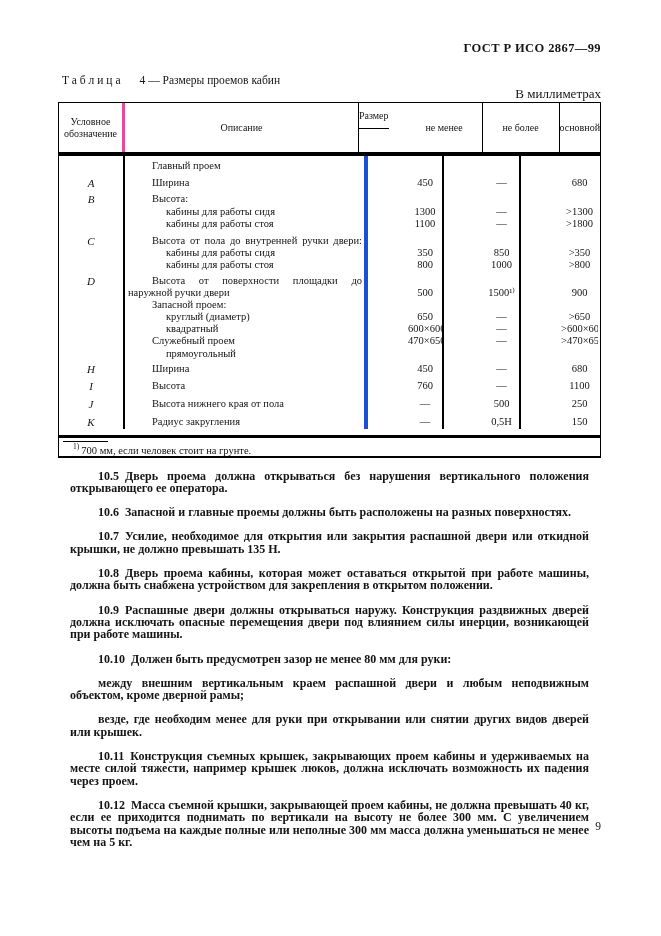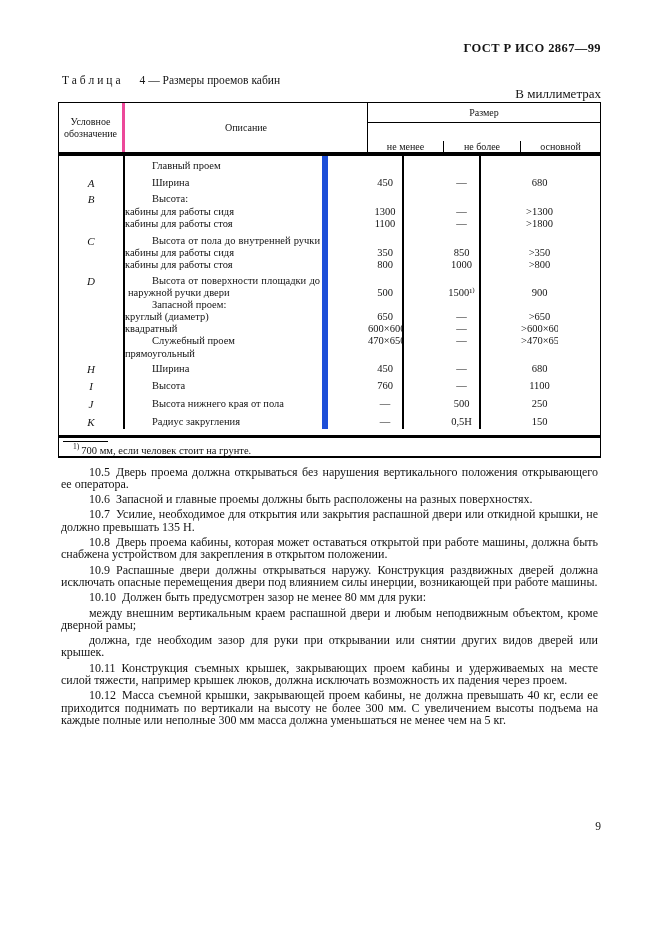--- a/index.html
+++ b/index.html
@@ -46,41 +46,41 @@
   .thead{
     display:flex;
     height:53px;
     border-bottom:4px solid #000;
     font-size:10px;
     line-height:11.5px;
   }
   .th{display:flex;align-items:center;justify-content:center;text-align:center;}
   .th-symbol{width:66px;border-right:3px solid #ec4899;padding:0 5px;}
   .th-desc{width:243px;border-right:1px solid #000;}
-  .th-group{flex:1;display:flex;flex-direction:column;gap:18px;}
+  .th-group{flex:1;display:flex;flex-direction:row;gap:18px;}
   .th-size{height:26px;border-bottom:1px solid #000;}
   .th-subrow{flex:1;display:flex;}
   .th-min{width:76px;border-right:1px solid #000;}
   .th-max{width:77px;border-right:1px solid #000;}
   .th-basic{flex:1;}
   .tbody{
     display:flex;
     padding-bottom:6px;
     font-size:10.5px;
   }
   .bcol-symbol{width:66px;border-right:2px solid #000;}
-  .bcol-desc{width:203px;border-right:6px solid #1d4ed8;}
+  .bcol-desc{width:243px;border-right:4px solid #1d4ed8;}
   .bcol-min{width:76px;border-right:2px solid #000;}
   .bcol-max{width:77px;border-right:2px solid #000;}
   .bcol-basic{width:77px;}
   .bl{height:12.2px;line-height:12.2px;white-space:nowrap;overflow:hidden;}
   .bcol-symbol .bl{font-style:italic;text-align:center;font-size:11px;}
   .bcol-min .bl,.bcol-max .bl,.bcol-basic .bl{text-align:center;padding-left:40px;}
   .dl-base{padding-left:27px;}
-  .dl-sub{}
+  .dl-sub{padding-left:41px;}
   .dl-cont{padding-left:3px;}
   .dl-just{
     padding-left:27px;padding-right:2px;
     white-space:normal;
     text-align:justify;
     text-align-last:justify;
   }
   .tfoot{
     position:relative;
     border-top:3px solid #000;
@@ -96,21 +96,21 @@
   }
   .fn-marker{font-size:7.5px;vertical-align:super;margin-right:2px;}
   
   .paras{
     margin-top:8px;
     width:543px;
     font-size:12px;
     line-height:12.3px;
     text-align:justify;
   }
-  .para{margin:3px;text-indent:28px;}
+  .para{margin:12px;text-indent:28px;font-weight:bold;}
   .pnum{margin-right:6px;}
   .page-number{
     position:absolute;
     top:820px;
     right:60px;
     font-size:11.5px;
   }
 </style>
 </head>
 <body>
@@ -344,20 +344,20 @@
   </div>
 
   <div class="paras" id="paras">
       <p class="para"><span class="pnum">10.5</span>Дверь проема должна открываться без нарушения вертикального положения открываю­щего ее оператора.</p>
       <p class="para"><span class="pnum">10.6</span>Запасной и главные проемы должны быть расположены на разных поверхностях.</p>
       <p class="para"><span class="pnum">10.7</span>Усилие, необходимое для открытия или закрытия распашной двери или откидной крыш­ки, не должно превышать 135 Н.</p>
       <p class="para"><span class="pnum">10.8</span>Дверь проема кабины, которая может оставаться открытой при работе машины, должна быть снабжена устройством для закрепления в открытом положении.</p>
       <p class="para"><span class="pnum">10.9</span>Распашные двери должны открываться наружу. Конструкция раздвижных дверей должна исключать опасные перемещения двери под влиянием силы инерции, возникающей при работе машины.</p>
       <p class="para"><span class="pnum">10.10</span>Должен быть предусмотрен зазор не менее 80 мм для руки:</p>
       <p class="para">между внешним вертикальным краем распашной двери и любым неподвижным объектом, кроме дверной рамы;</p>
-      <p class="para">должна, где необходим зазор для руки при открывании или снятии других видов дверей или крышек.</p>
+      <p class="para">везде, где необходим менее для руки при открывании или снятии других видов дверей или крышек.</p>
       <p class="para"><span class="pnum">10.11</span>Конструкция съемных крышек, закрывающих проем кабины и удерживаемых на месте силой тяжести, например крышек люков, должна исключать возможность их падения через проем.</p>
       <p class="para"><span class="pnum">10.12</span>Масса съемной крышки, закрывающей проем кабины, не должна превышать 40 кг, если ее приходится поднимать по вертикали на высоту не более 300 мм. С увеличением высоты подъема на каждые полные или неполные 300 мм масса должна уменьшаться не менее чем на 5 кг.</p>
     </div>
 
   <div class="page-number">9</div>
 
 </div>
 
 </body></html>

